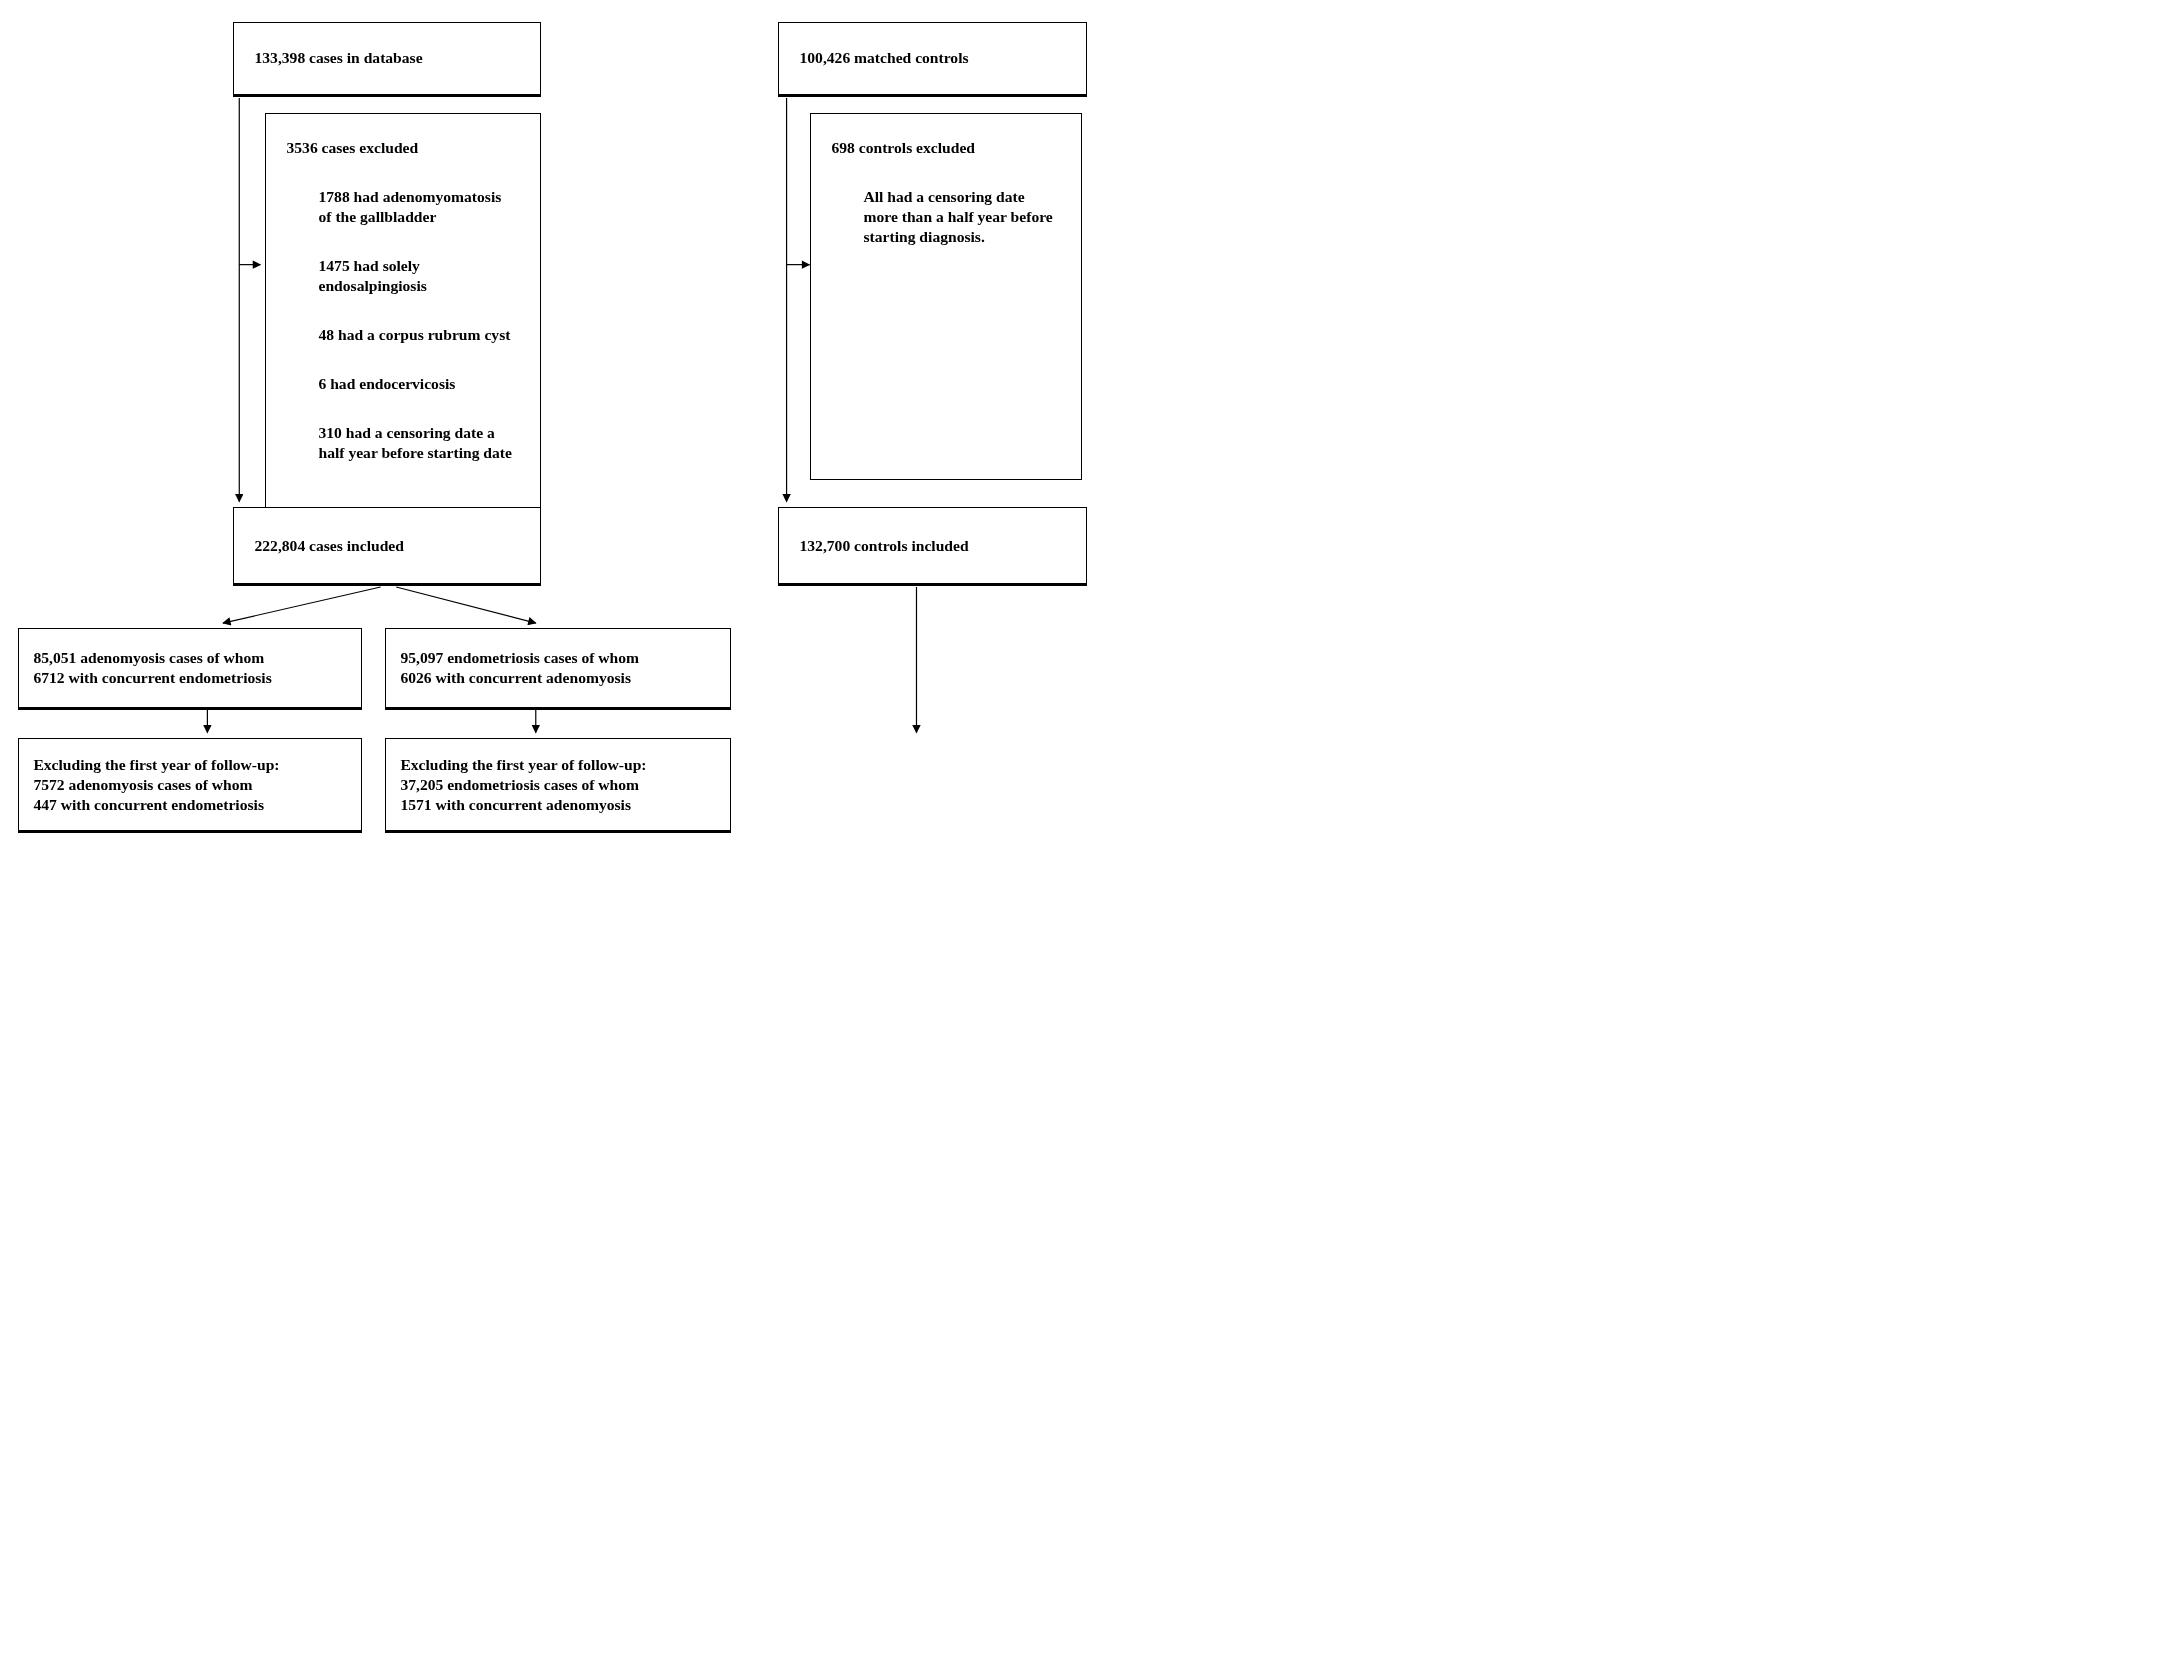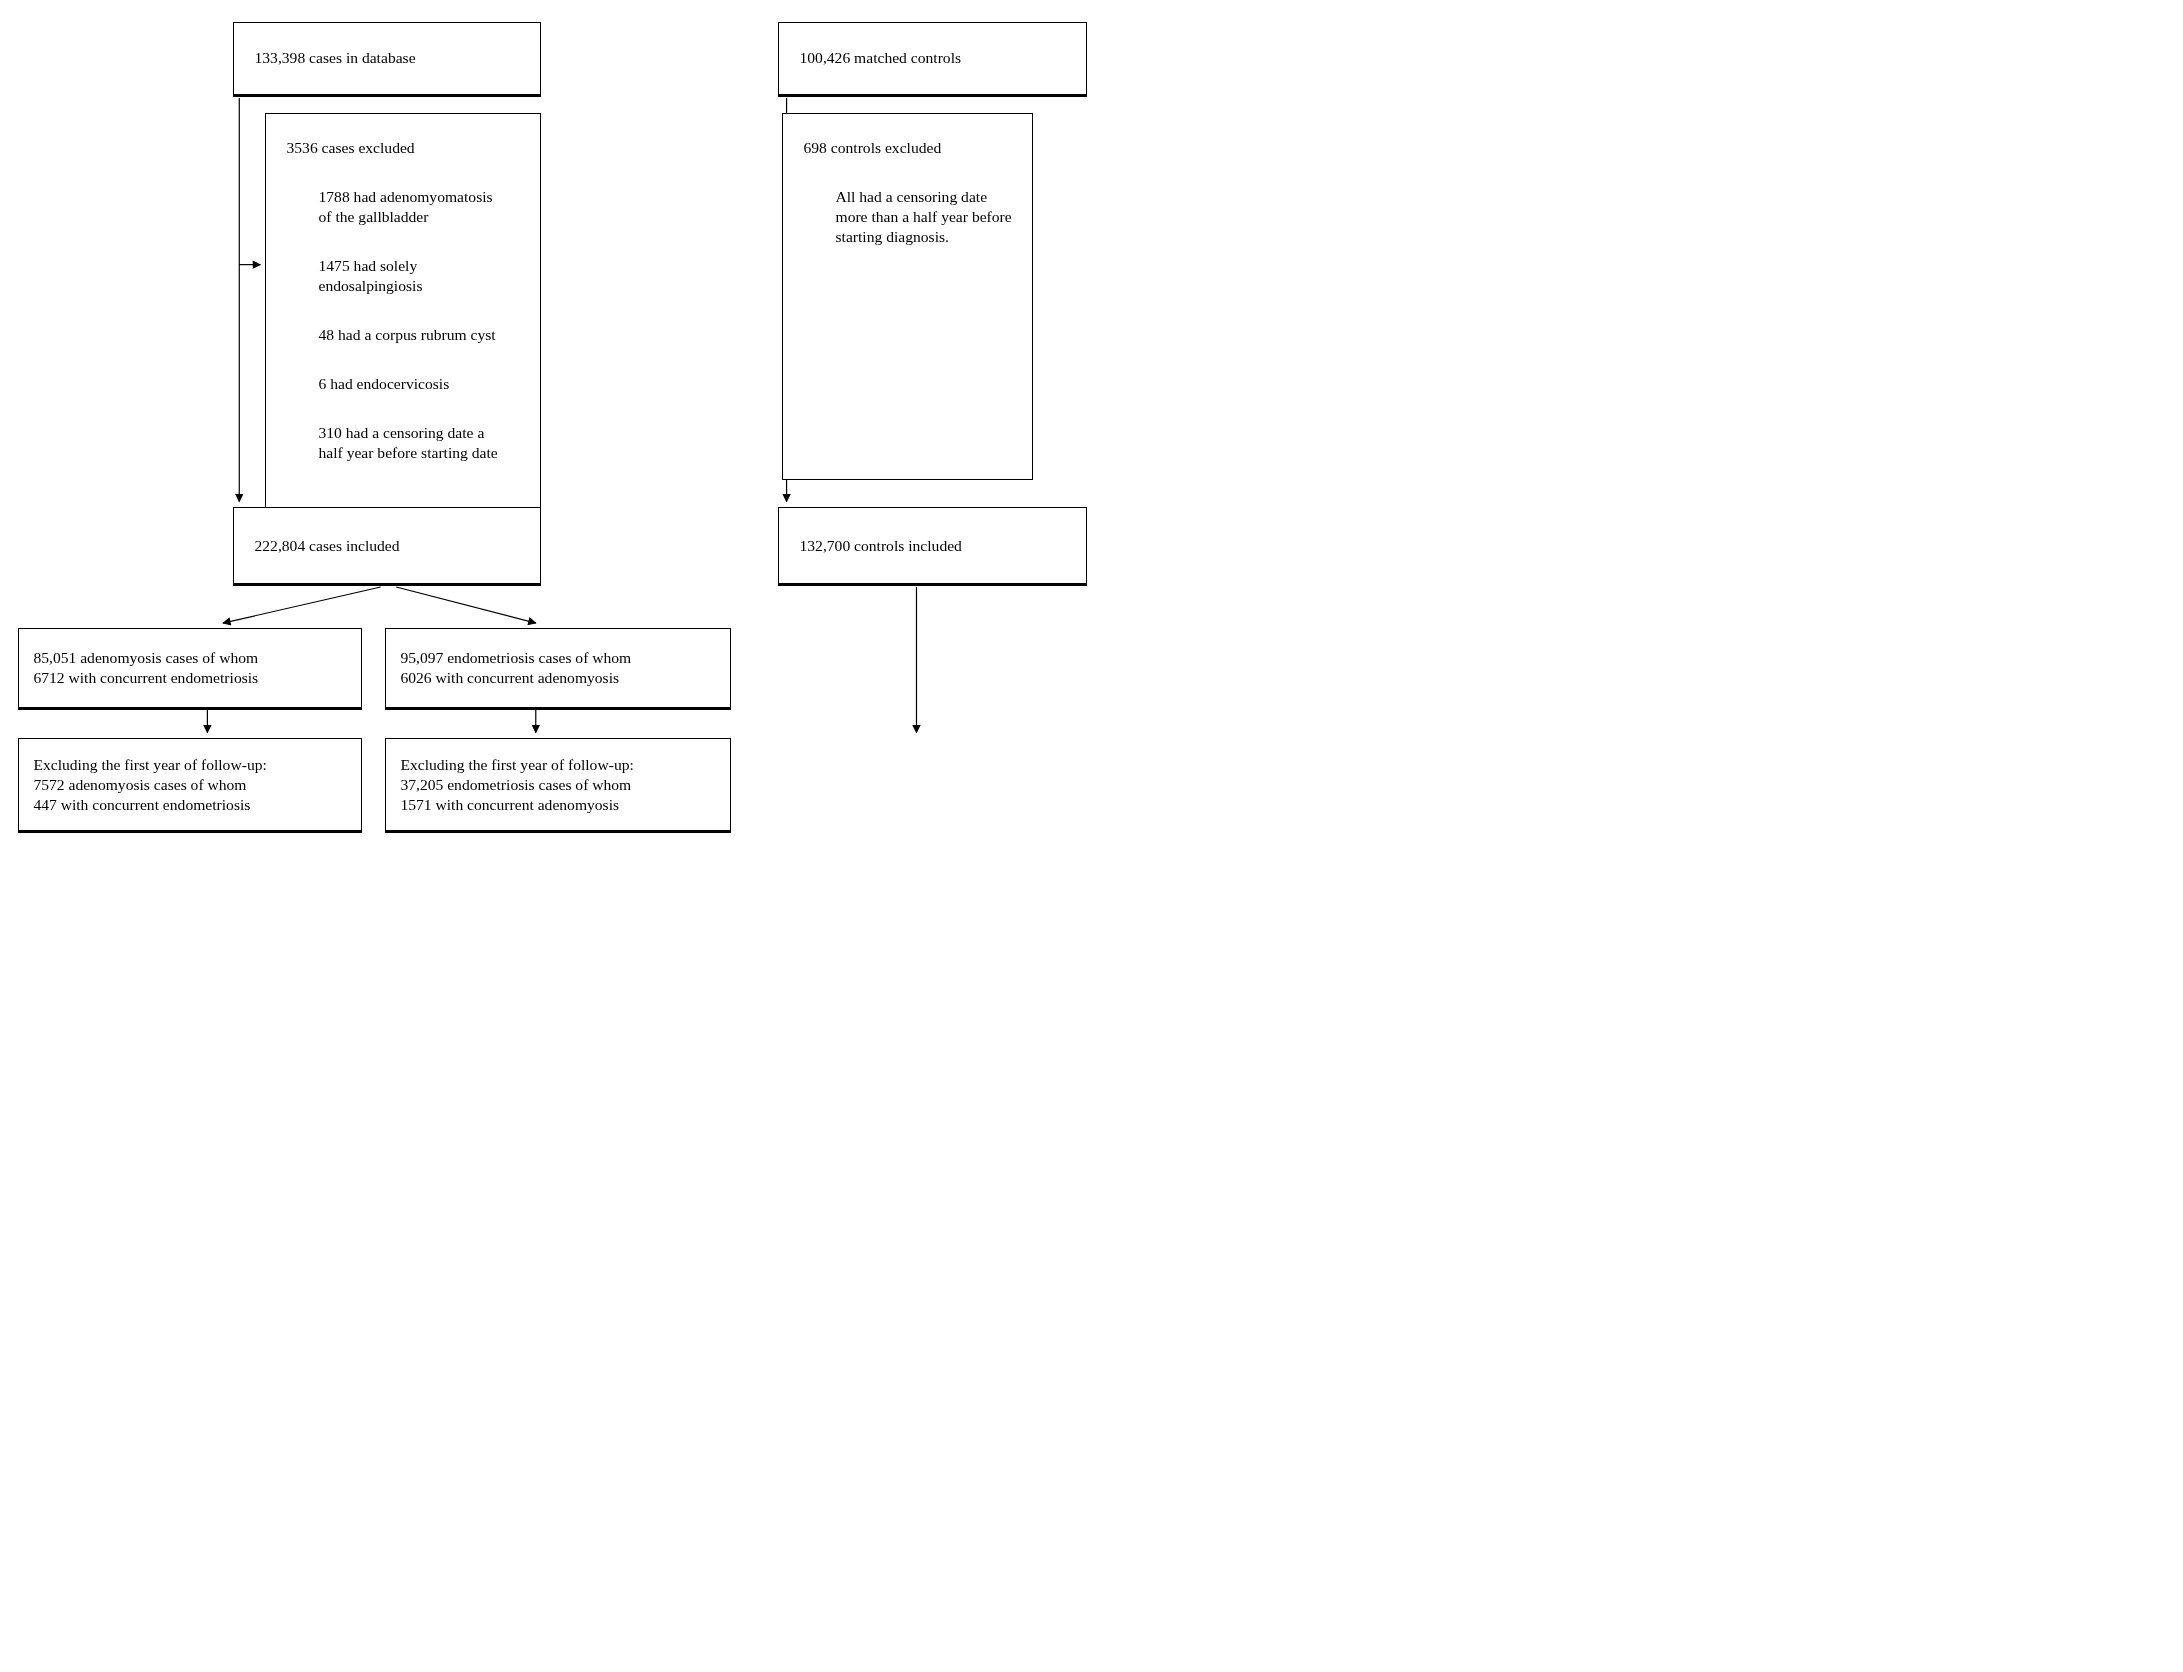--- a/index.html
+++ b/index.html
@@ -20,20 +20,21 @@
     position: absolute;
     box-sizing: border-box;
     background: #ffffff;
     border: 1.8px solid #000000;
     border-bottom-width: 3px;
     display: flex;
     flex-direction: column;
     justify-content: center;
     font-size: 15.6px;
     line-height: 20px;
+    font-weight: bold;
   }
   .box .txt {
     white-space: pre-line;
   }
   .pad-main { padding: 0 10.8px 0 20.5px; }
   .pad-row  { padding: 0 8.4px 0 14.4px; }
   .excl {
     border-width: 1.2px;
     justify-content: flex-start;
     padding: 24px 9.6px 0 20.5px;
@@ -113,21 +114,21 @@
   <div class="box pad-row" style="left:385px; top:738px; width:346px; height:95px;">
     <div class="txt">Excluding the first year of follow-up:
 37,205 endometriosis cases of whom
 1571 with concurrent adenomyosis</div>
   </div>
 
   <div class="box pad-main" style="left:778px; top:21.7px; width:309px; height:75px;">
     <div class="txt">100,426 matched controls</div>
   </div>
 
-  <div class="box excl" style="left:782px; top:113px; width:251px; height:367px;">
+  <div class="box excl" style="left:810px; top:113px; width:272px; height:367px;">
     <div class="para">698 controls excluded</div>
     <div class="para">All had a censoring date
 more than a half year before
 starting diagnosis.</div>
   </div>
 
   <div class="box pad-main" style="left:778px; top:507px; width:309px; height:79px;">
     <div class="txt">132,700 controls included</div>
   </div>
 

